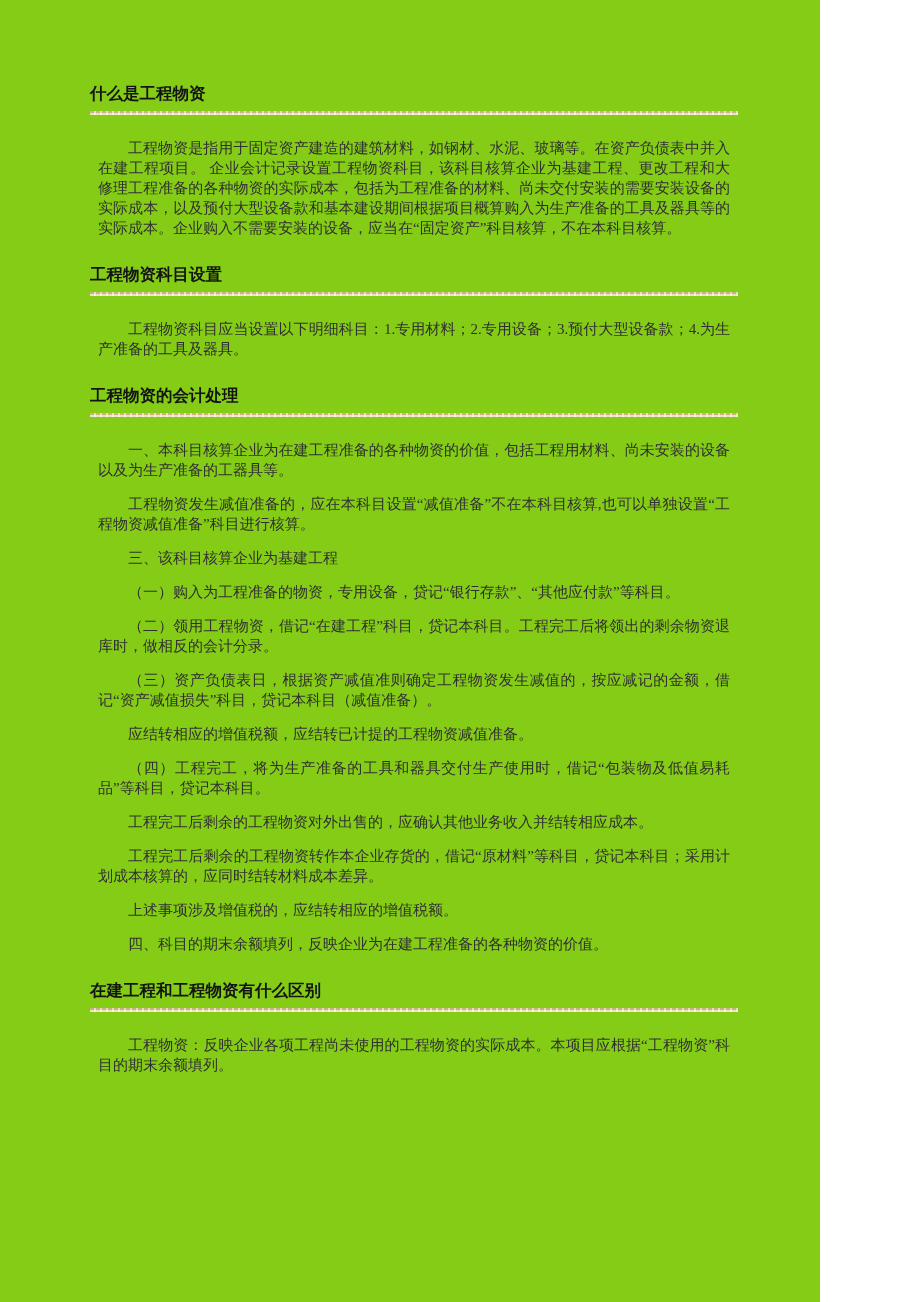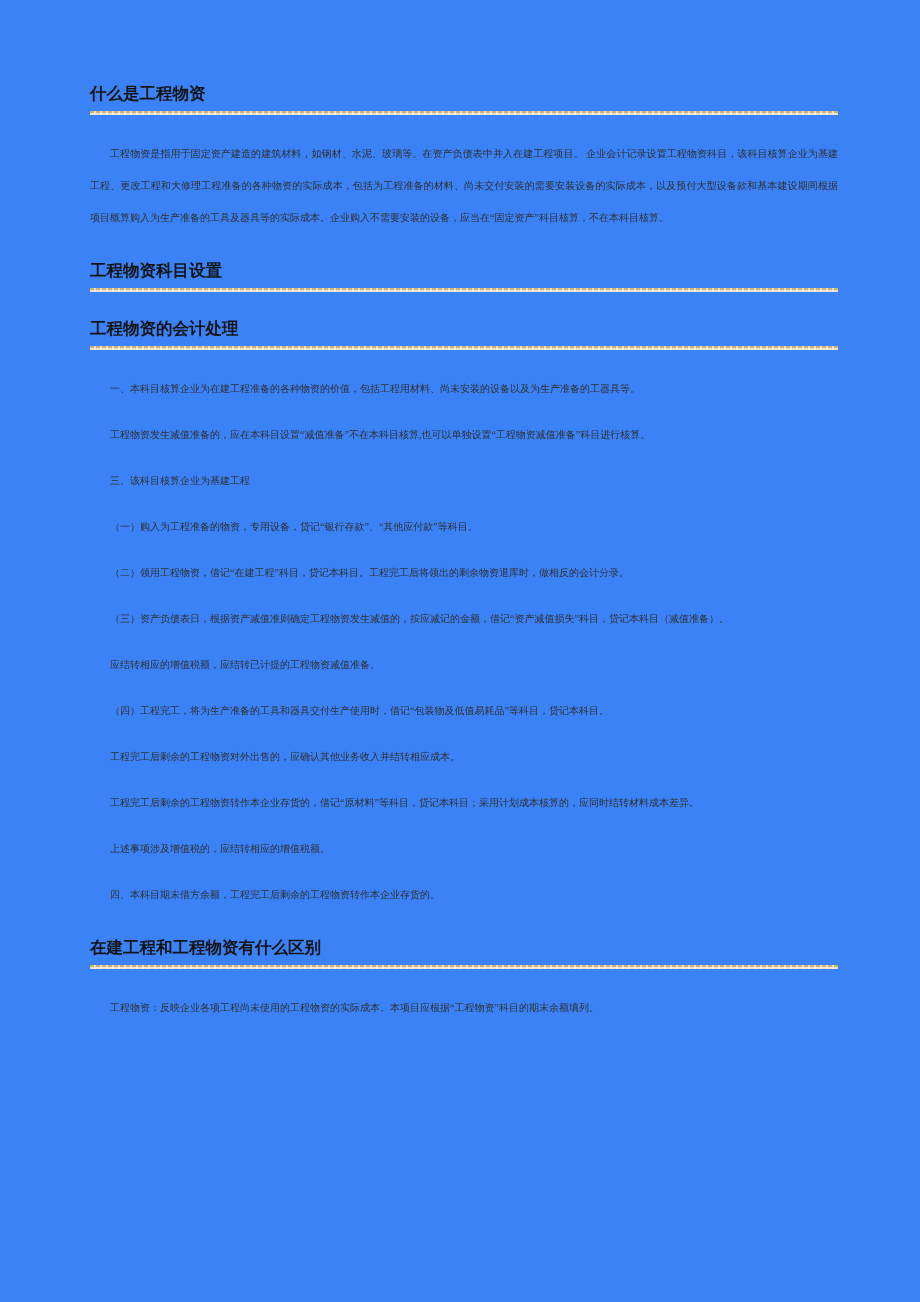--- a/index.html
+++ b/index.html
@@ -3,23 +3,23 @@
 <meta charset="utf-8">
 <style>
   html, body {
     margin: 0;
     padding: 0;
     background: #ffffff;
   }
   .page {
     position: relative;
     box-sizing: border-box;
-    width: 920px;
+    width: 820px;
     height: 1302px;
-    background: #3b82f6;
+    background: #84cc16;
     overflow: hidden;
   }
   .doc {
     box-sizing: border-box;
     padding: 84px 82px 60px 90px;
     font-family: "Liberation Serif", "DejaVu Serif", serif;
     color: #2f2f2f;
   }
   .section { margin: 0; }
   .section-title {
@@ -32,60 +32,61 @@
   }
   .section:first-child .section-title { margin-top: 0; }
   .rule {
     height: 4px;
     margin: 7px 0 23px 0;
     background:
       repeating-linear-gradient(90deg, #ccb37d 0 4px, #e9ddbd 4px 6px) top / 100% 2px no-repeat,
       repeating-linear-gradient(90deg, #ece2c6 0 4px, #f8f3e6 4px 6px) bottom / 100% 2px no-repeat;
   }
   .para {
-    font-size: 10px;
-    line-height: 32px;
-    margin: 14px 0;
+    font-size: 15px;
+    line-height: 20px;
+    margin: 14px 8px;
     text-indent: 2em;
     text-align: justify;
     color: #303030;
   }
 </style>
 </head>
 <body>
 
 <div class="page">
   <div class="doc">
 
     <div class="section">
       <h2 class="section-title">什么是工程物资</h2>
       <div class="rule"></div>
       <p class="para">工程物资是指用于固定资产建造的建筑材料，如钢材、水泥、玻璃等。在资产负债表中并入在建工程项目。 企业会计记录设置工程物资科目，该科目核算企业为基建工程、更改工程和大修理工程准备的各种物资的实际成本，包括为工程准备的材料、尚未交付安装的需要安装设备的实际成本，以及预付大型设备款和基本建设期间根据项目概算购入为生产准备的工具及器具等的实际成本。企业购入不需要安装的设备，应当在“固定资产”科目核算，不在本科目核算。</p>
     </div>
 
     <div class="section">
       <h2 class="section-title">工程物资科目设置</h2>
       <div class="rule"></div>
+      <p class="para">工程物资科目应当设置以下明细科目：1.专用材料；2.专用设备；3.预付大型设备款；4.为生产准备的工具及器具。</p>
     </div>
 
     <div class="section">
       <h2 class="section-title">工程物资的会计处理</h2>
       <div class="rule"></div>
       <p class="para">一、本科目核算企业为在建工程准备的各种物资的价值，包括工程用材料、尚未安装的设备以及为生产准备的工器具等。</p>
       <p class="para">工程物资发生减值准备的，应在本科目设置“减值准备”不在本科目核算,也可以单独设置“工程物资减值准备”科目进行核算。</p>
       <p class="para">三、该科目核算企业为基建工程</p>
       <p class="para">（一）购入为工程准备的物资，专用设备，贷记“银行存款”、“其他应付款”等科目。</p>
       <p class="para">（二）领用工程物资，借记“在建工程”科目，贷记本科目。工程完工后将领出的剩余物资退库时，做相反的会计分录。</p>
       <p class="para">（三）资产负债表日，根据资产减值准则确定工程物资发生减值的，按应减记的金额，借记“资产减值损失”科目，贷记本科目（减值准备）。</p>
       <p class="para">应结转相应的增值税额，应结转已计提的工程物资减值准备。</p>
       <p class="para">（四）工程完工，将为生产准备的工具和器具交付生产使用时，借记“包装物及低值易耗品”等科目，贷记本科目。</p>
       <p class="para">工程完工后剩余的工程物资对外出售的，应确认其他业务收入并结转相应成本。</p>
       <p class="para">工程完工后剩余的工程物资转作本企业存货的，借记“原材料”等科目，贷记本科目；采用计划成本核算的，应同时结转材料成本差异。</p>
       <p class="para">上述事项涉及增值税的，应结转相应的增值税额。</p>
-      <p class="para">四、本科目期末借方余额，工程完工后剩余的工程物资转作本企业存货的。</p>
+      <p class="para">四、科目的期末余额填列，反映企业为在建工程准备的各种物资的价值。</p>
     </div>
 
     <div class="section">
       <h2 class="section-title">在建工程和工程物资有什么区别</h2>
       <div class="rule"></div>
       <p class="para">工程物资：反映企业各项工程尚未使用的工程物资的实际成本。本项目应根据“工程物资”科目的期末余额填列。</p>
     </div>
 
   </div>
 </div>

